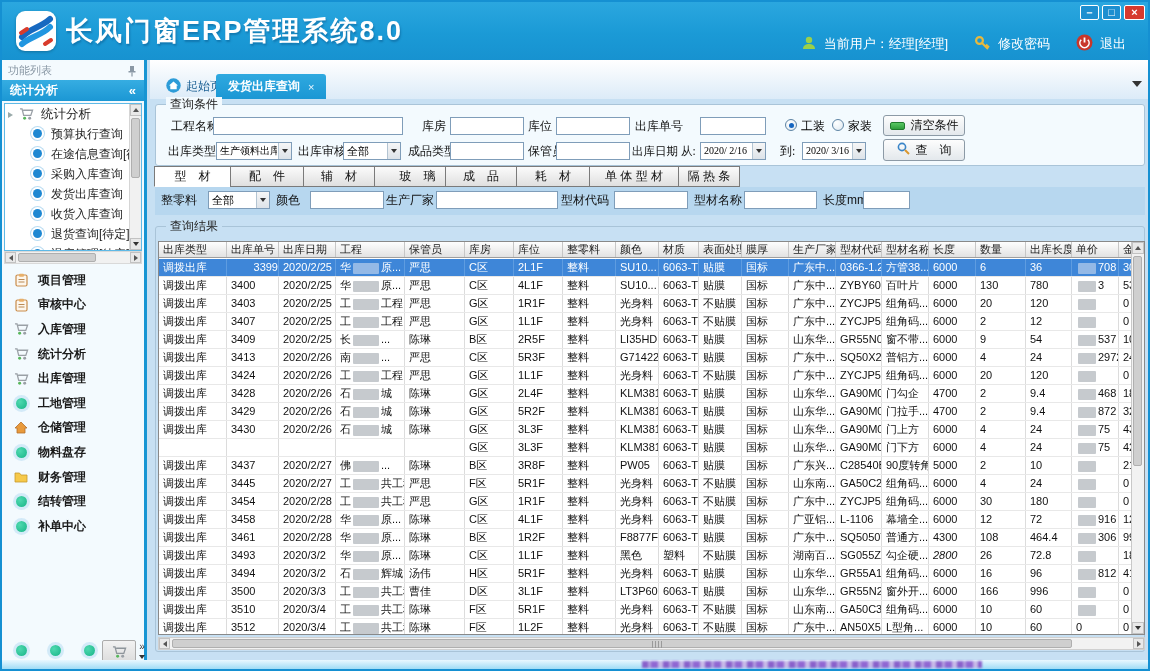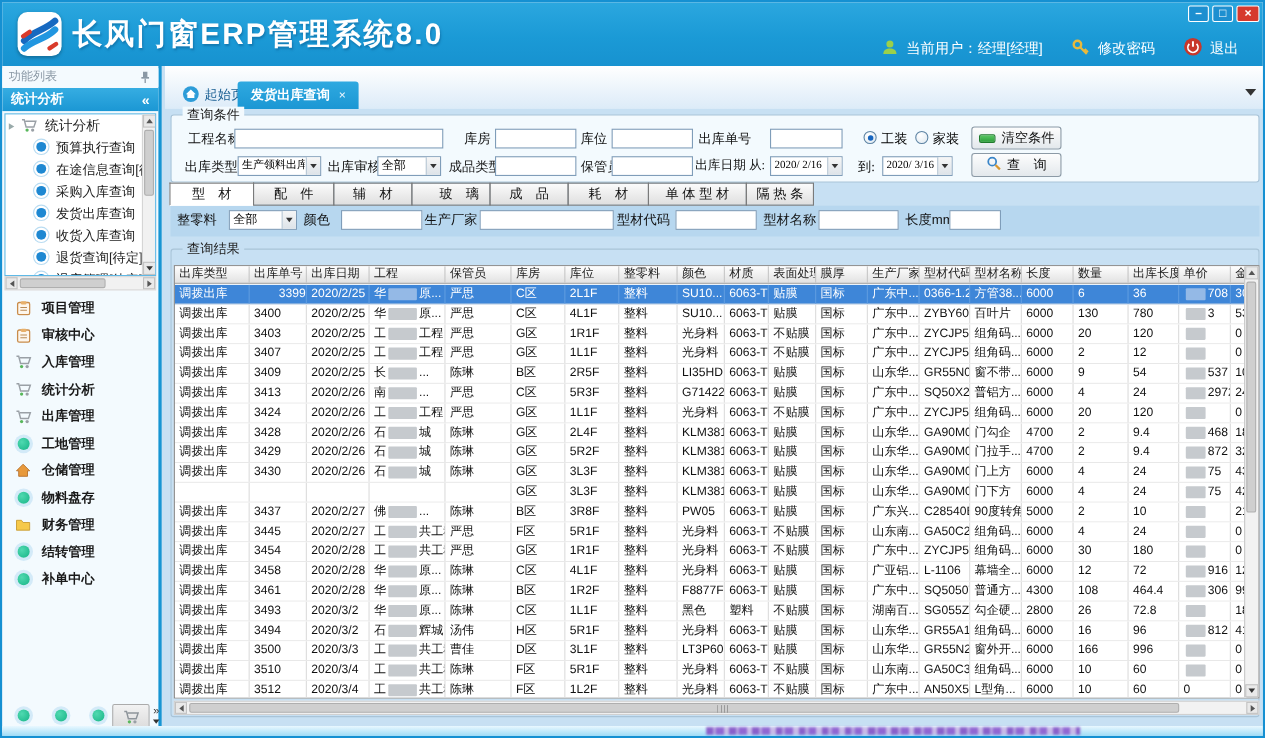--- a/index.html
+++ b/index.html
@@ -829,21 +829,21 @@
               <span class="td" style="width: 49px;">C区</span>
               <span class="td" style="width: 49px;">1L1F</span>
               <span class="td" style="width: 53px;">整料</span>
               <span class="td" style="width: 43px;">黑色</span>
               <span class="td" style="width: 40px;">塑料</span>
               <span class="td" style="width: 43px;">不贴膜</span>
               <span class="td" style="width: 47px;">国标</span>
               <span class="td" style="width: 47px;">湖南百...</span>
               <span class="td" style="width: 46px;">SG055Z</span>
               <span class="td" style="width: 47px;">勾企硬...</span>
-              <span class="td" style="width: 47px;">2800</span>
+              <span class="td" style="width: 47px; font-style: italic;">2800</span>
               <span class="td" style="width: 50px;">26</span>
               <span class="td" style="width: 46px;">72.8</span>
               <span class="td" style="width: 47px;"><span class="blurblk" style="width: 18px;"></span></span>
               <span class="td" style="width: 14px;">182</span>
             </div>
             <div class="tr">
               <span class="td" style="width: 68px;">调拨出库</span>
               <span class="td" style="width: 52px;">3494</span>
               <span class="td" style="width: 57px;">2020/3/2</span>
               <span class="td" style="width: 69px;">石<span class="blurblk" style="width: 26px;"></span>辉城</span>

